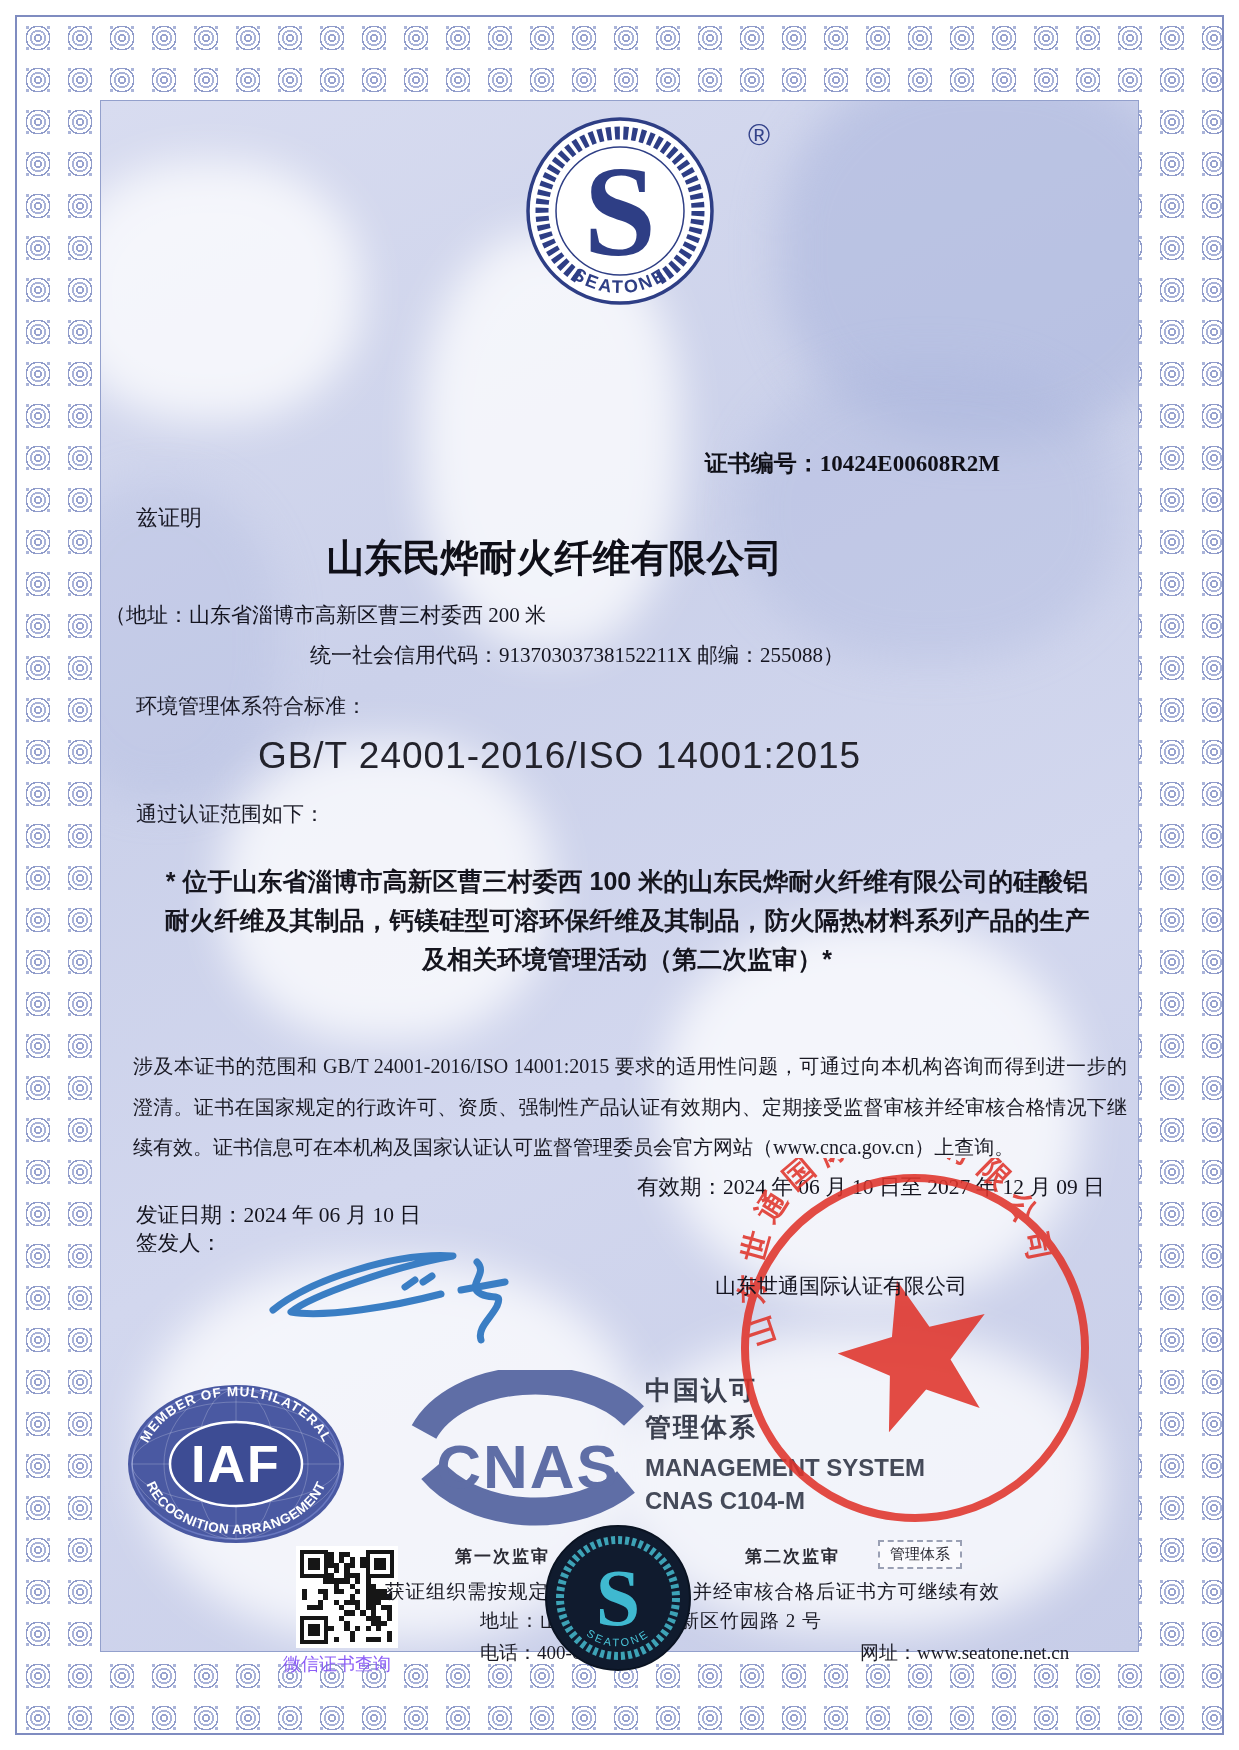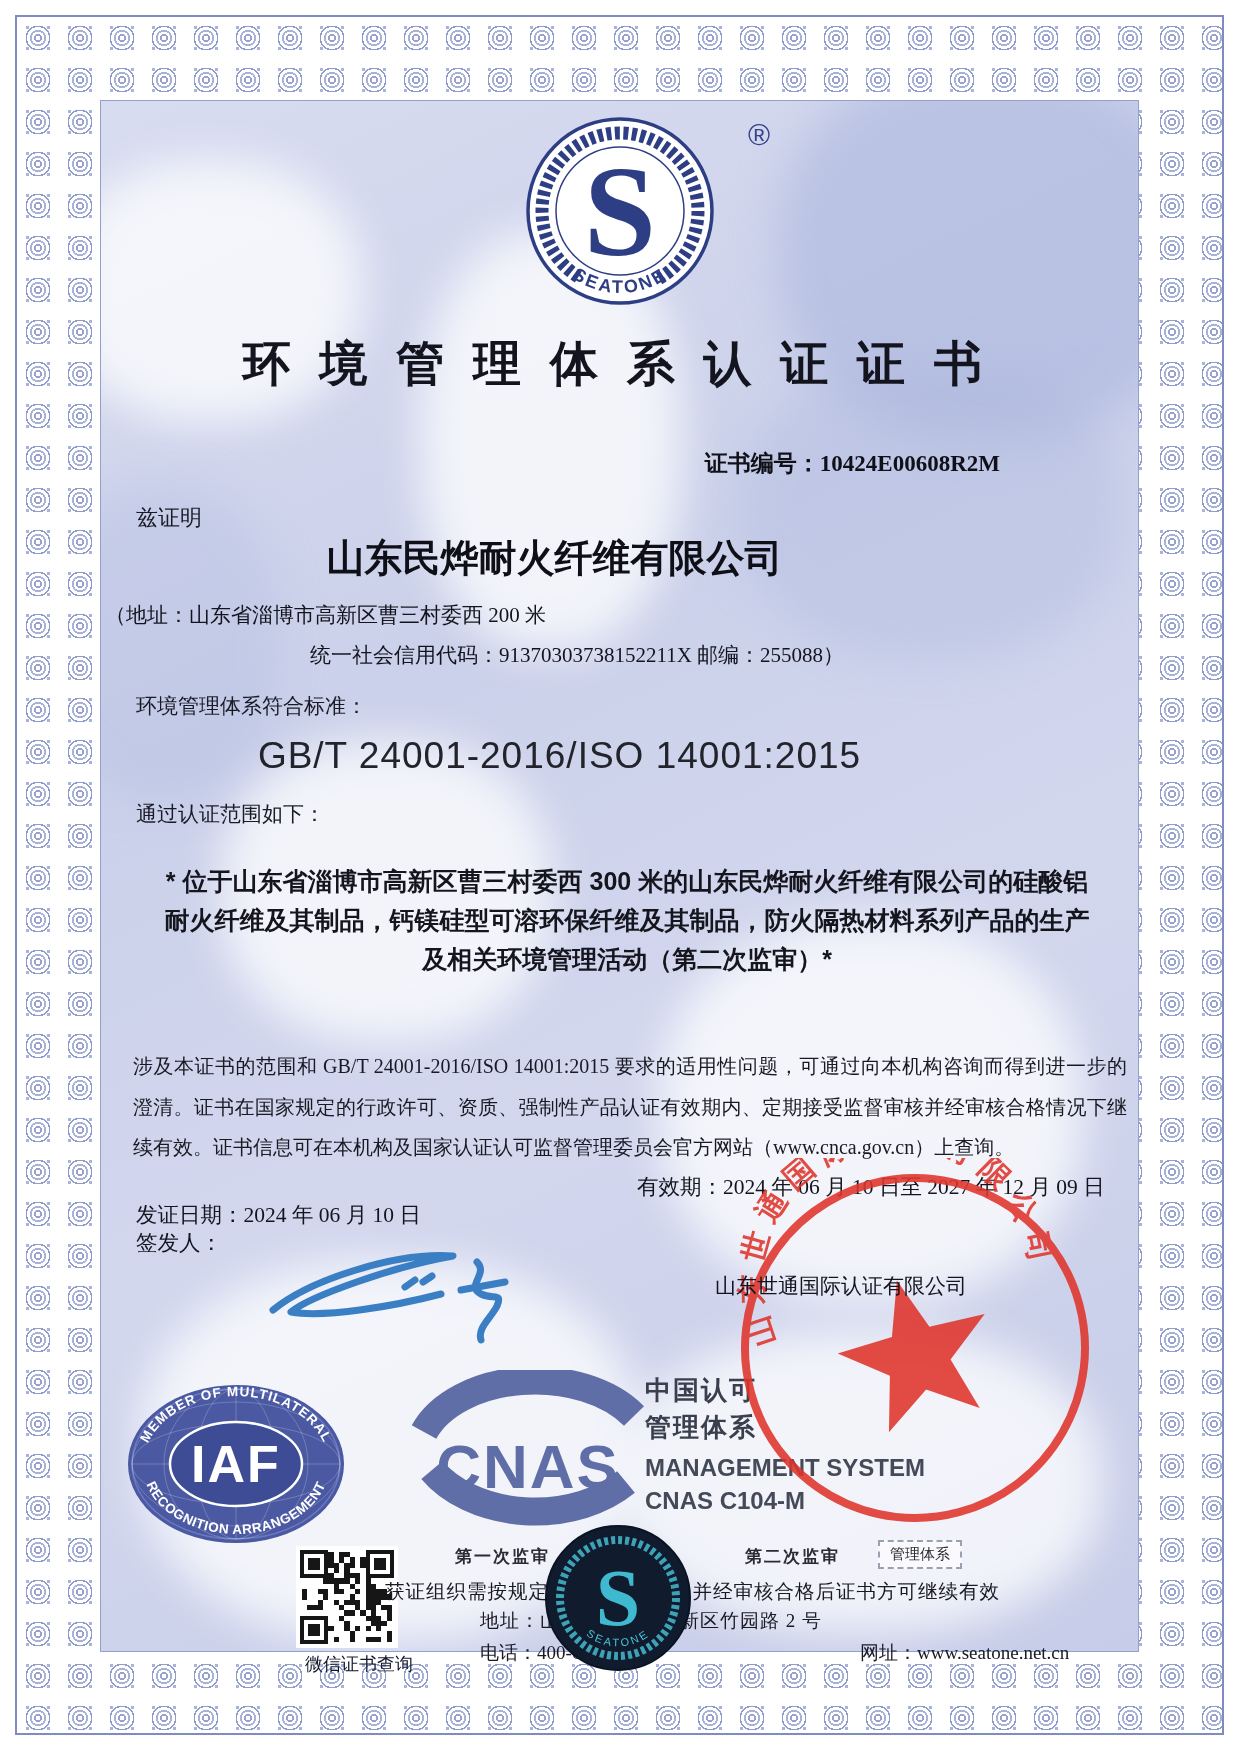--- a/index.html
+++ b/index.html
@@ -56,21 +56,21 @@
   .accr .en1{font-size:24px;font-weight:bold;margin-top:8px;color:#454a59;}
   .accr .en2{font-size:24px;font-weight:bold;margin-top:5px;color:#454a59;}
 
   .qr{left:296px;top:1546px;width:102px;height:102px;background:#fff;padding:0;z-index:3;}
   .qr-cells{position:absolute;inset:6px;display:grid;
             grid-template-rows:repeat(17,1fr);grid-template-columns:repeat(17,1fr);}
   .qr-cells i{background:#161616;display:block;}
   .qr-finder{position:absolute;width:20px;height:20px;border:4px solid #161616;background:#fff;}
   .qr-finder::after{content:"";position:absolute;inset:4px;background:#161616;}
   .qr-f1{left:4px;top:4px;} .qr-f2{right:4px;top:4px;} .qr-f3{left:4px;bottom:4px;}
-  .qr-caption{left:283px;top:1652px;width:130px;text-align:right;font-size:18px;color:#0f172a;z-index:3;}
+  .qr-caption{left:283px;top:1652px;width:130px;text-align:left;font-size:18px;color:#8b5cf6;z-index:3;}
 
   .audit1{left:455px;top:1545px;font-size:17px;font-weight:bold;color:#2b2b34;letter-spacing:2px;z-index:3;}
   .audit2{left:745px;top:1545px;font-size:17px;font-weight:bold;color:#2b2b34;letter-spacing:2px;z-index:3;}
   .sticker{left:878px;top:1540px;font-size:15px;color:#2b2b34;border:2px dashed #9aa0b4;
            background:rgba(255,255,255,0.6);padding:3px 10px;z-index:3;}
   .note{left:385px;top:1578px;font-size:19.5px;color:#191923;letter-spacing:1px;z-index:3;}
   .f-addr{left:480px;top:1608px;font-size:19px;color:#191923;letter-spacing:1px;z-index:3;}
   .f-phone{left:480px;top:1640px;font-size:19px;color:#191923;z-index:3;}
   .f-web{left:860px;top:1640px;font-size:19px;color:#191923;z-index:3;}
 
@@ -103,37 +103,36 @@
       <circle cx="165" cy="108" r="92" fill="#ffffff" stroke="#2e3e85" stroke-width="3.5"></circle>
       <path d="M 204,175.5 A 78,78 0 1 0 126,175.5" fill="none" stroke="#2e3e85" stroke-width="13" stroke-dasharray="5 3.5"></path>
       <circle cx="165" cy="108" r="64" fill="#ffffff" stroke="#2e3e85" stroke-width="1.5"></circle>
       <text x="165" y="152" text-anchor="middle" class="serif" font-size="130" font-weight="bold" fill="#2e3e85">S</text>
       <path id="seatone-arc" d="M 114.5,172.6 A 82,82 0 0 0 215.5,172.6" fill="none"></path>
       <text font-size="18" font-weight="bold" fill="#2e3e85" letter-spacing="2.5">
         <textPath href="#seatone-arc" startOffset="50%" text-anchor="middle">·SEATONE·</textPath>
       </text>
     </svg>
 
-    <div class="abs title">环境管理体系认证证书</div>
 
     <div class="abs cert-no">
       <span>证书编号：</span><span>10424E00608R2M</span>
     </div>
 
     <div class="abs certify">兹证明</div>
     <div class="abs company">山东民烨耐火纤维有限公司</div>
     <div class="abs addr1">（地址：山东省淄博市高新区曹三村委西 200 米</div>
     <div class="abs addr2">统一社会信用代码：91370303738152211X 邮编：255088）</div>
 
     <div class="abs std-label">环境管理体系符合标准：</div>
     <div class="abs standard">GB/T 24001-2016/ISO 14001:2015</div>
 
     <div class="abs scope-label">通过认证范围如下：</div>
     <div class="abs scope">
-      <div>* 位于山东省淄博市高新区曹三村委西 300 米的山东民烨耐火纤维有限公司的硅酸铝</div>
+      <div>* 位于山东省淄博市高新区曹三村委西 100 米的山东民烨耐火纤维有限公司的硅酸铝</div>
       <div>耐火纤维及其制品，钙镁硅型可溶环保纤维及其制品，防火隔热材料系列产品的生产</div>
       <div>及相关环境管理活动（第二次监审）*</div>
     </div>
 
     <div class="abs legal">涉及本证书的范围和 GB/T 24001-2016/ISO 14001:2015 要求的适用性问题，可通过向本机构咨询而得到进一步的澄清。证书在国家规定的行政许可、资质、强制性产品认证有效期内、定期接受监督审核并经审核合格情况下继续有效。证书信息可在本机构及国家认证认可监督管理委员会官方网站（www.cnca.gov.cn）上查询。</div>
 
     <div class="abs issue-date">发证日期：2024 年 06 月 10 日</div>
     <div class="abs validity">有效期：2024 年 06 月 10 日至 2027 年 12 月 09 日</div>
     <div class="abs signer">签发人：</div>
 

